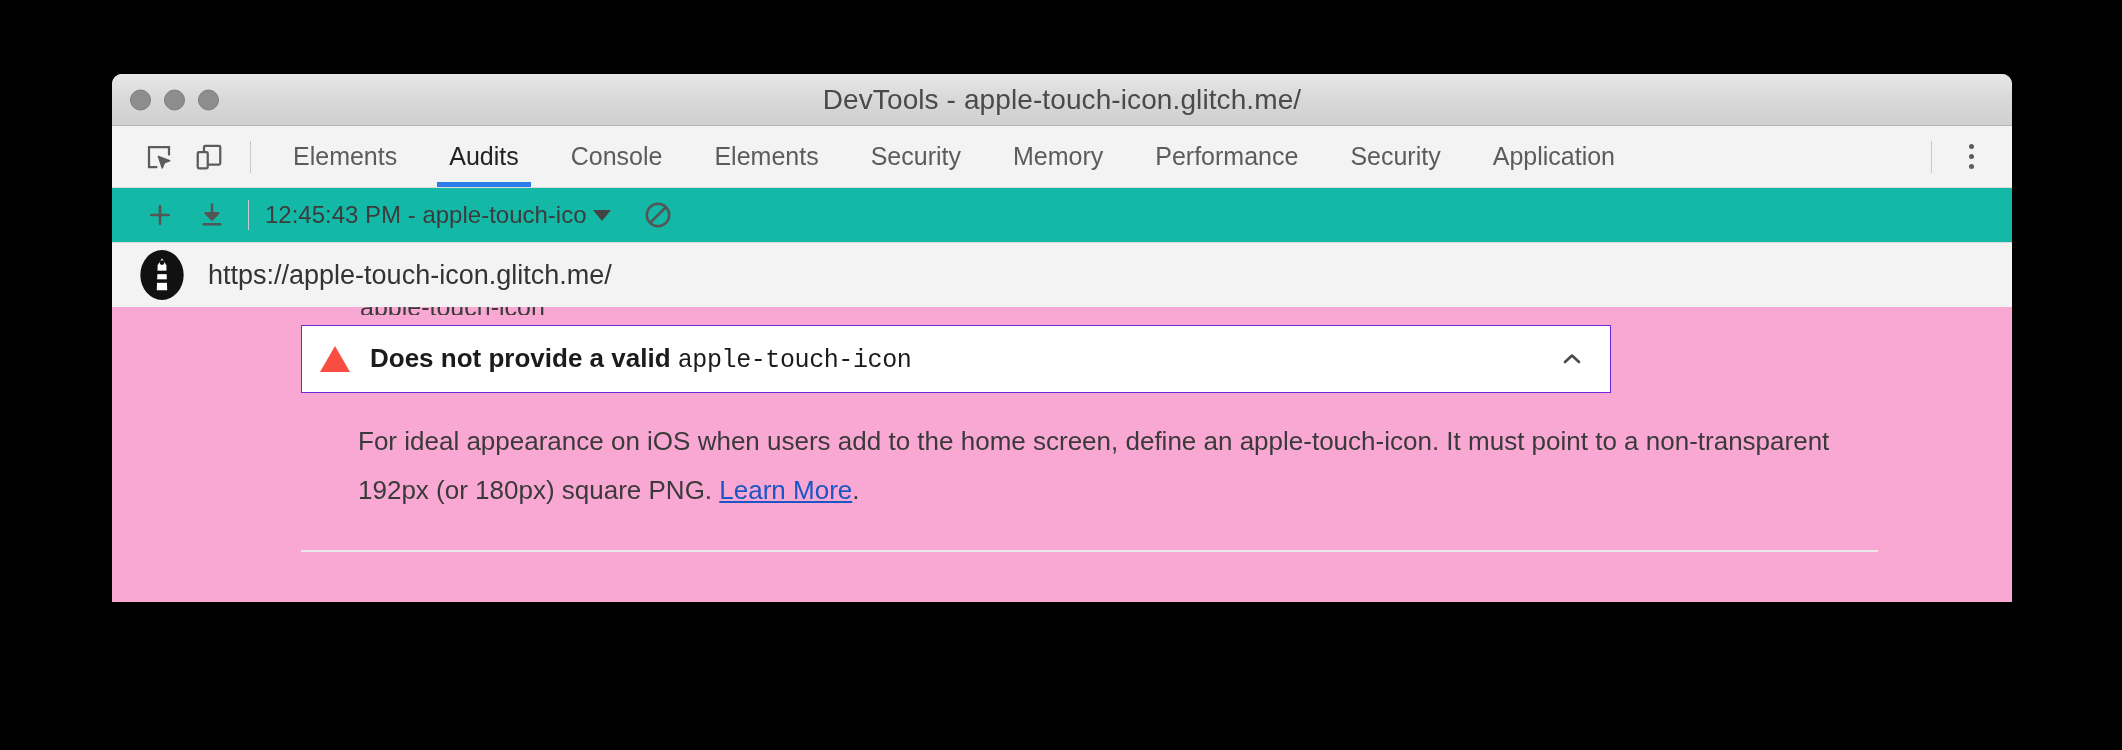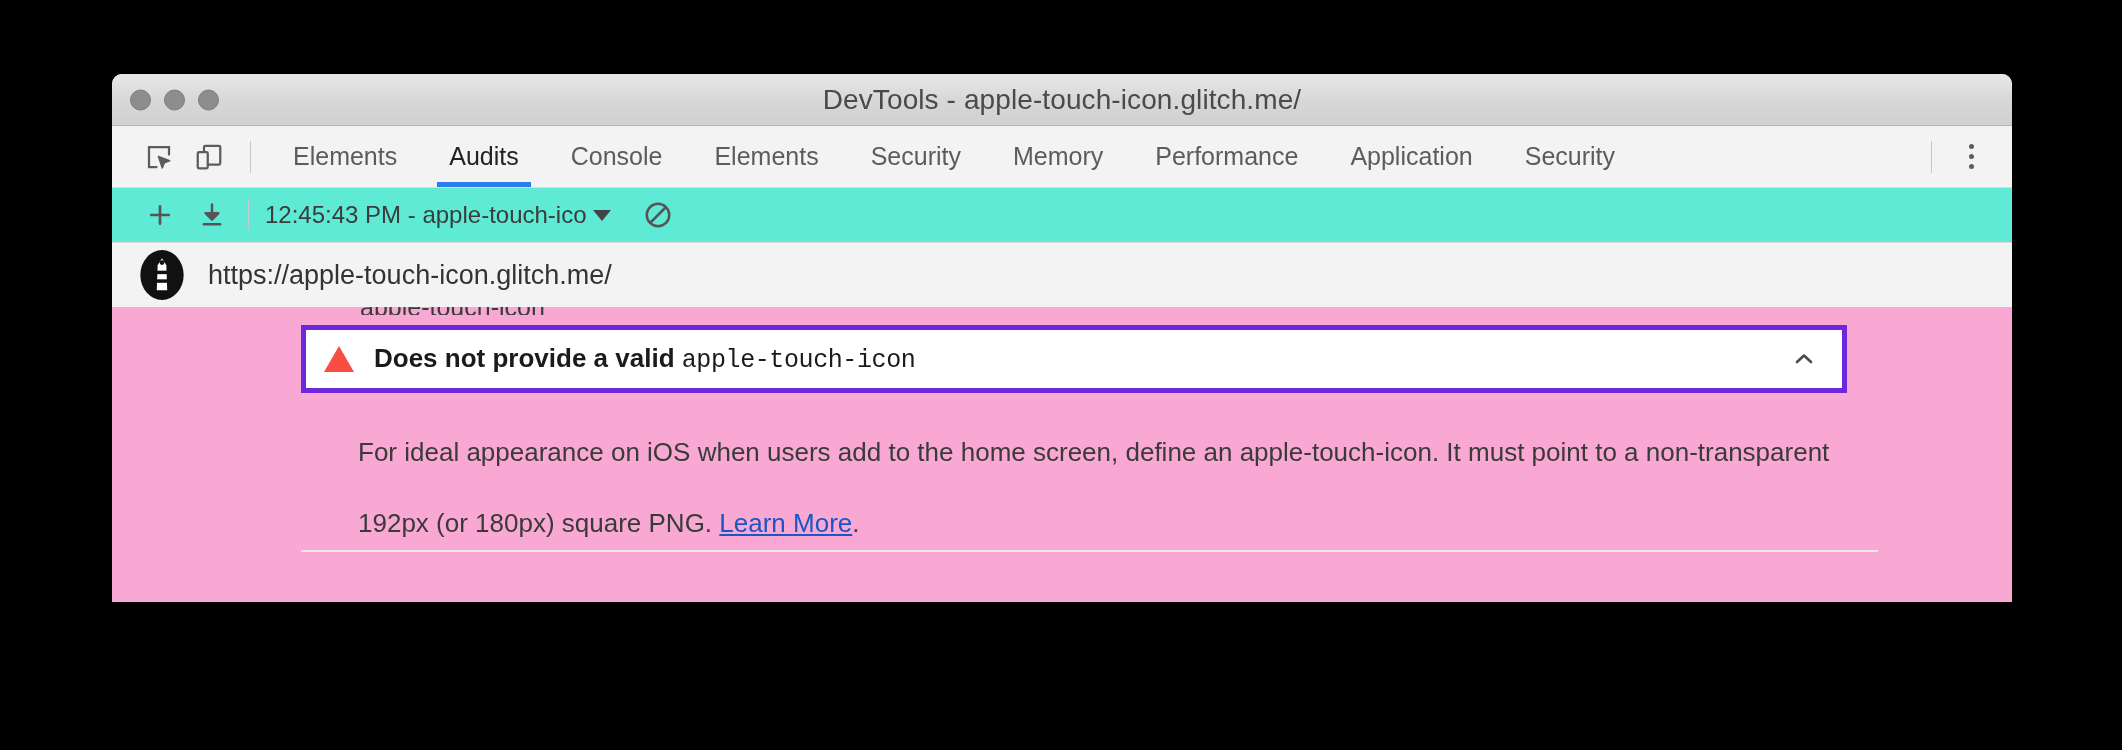--- a/index.html
+++ b/index.html
@@ -119,21 +119,21 @@
     display: flex; flex-direction: column;
     align-items: center; justify-content: center;
     gap: 5px;
     cursor: pointer;
   }
   .kebab i { width: 5px; height: 5px; border-radius: 50%; background: #5c5c5c; display: block; }
 
   
   .audit-toolbar {
     height: 55px;
-    background: #5eead4;
+    background: #14b8a6;
     border-bottom: 1px solid #dcdcdc;
     display: flex;
     align-items: center;
     padding-left: 22px;
   }
   .at-btn {
     width: 52px; height: 44px;
     display: flex; align-items: center; justify-content: center;
     cursor: pointer;
   }
@@ -204,23 +204,23 @@
     margin-left: 248px;
     font-size: 25px;
     color: #3c3c3c;
     white-space: nowrap;
   }
 
   .audit-card {
     position: absolute;
     left: 189px;
     top: 18px;
-    width: 1546px;
+    width: 1310px;
     height: 68px;
-    border: 5px solid #6d28d9;
+    border: 1px solid #6d28d9;
     background: #ffffff;
     display: flex;
     align-items: center;
     cursor: pointer;
   }
   .warn-triangle {
     margin-left: 18px;
     width: 0; height: 0;
     border-left: 15px solid transparent;
     border-right: 15px solid transparent;
@@ -246,21 +246,21 @@
     width: 24px; height: 24px;
     flex: none;
   }
 
   .audit-desc {
     position: absolute;
     left: 246px;
     top: 110px;
     width: 1480px;
     font-size: 26px;
-    line-height: 71px;
+    line-height: 49px;
     color: #3a3a3a;
   }
   .audit-desc a {
     color: #1a56c4;
     text-decoration: underline;
   }
 
   .bottom-rule {
     position: absolute;
     left: 189px;
@@ -320,24 +320,24 @@
         <div class="tab">
             <span>Security</span>
           </div>
         <div class="tab">
             <span>Memory</span>
           </div>
         <div class="tab">
             <span>Performance</span>
           </div>
         <div class="tab">
+            <span>Security</span>
+          </div>
+        <div class="tab">
             <span>Application</span>
-          </div>
-        <div class="tab">
-            <span>Security</span>
           </div>
       </div>
 
       <div class="tabbar-right">
         <div class="tb-divider"></div>
         <div class="kebab">
           <i></i>
           <i></i>
           <i></i>
         </div>

